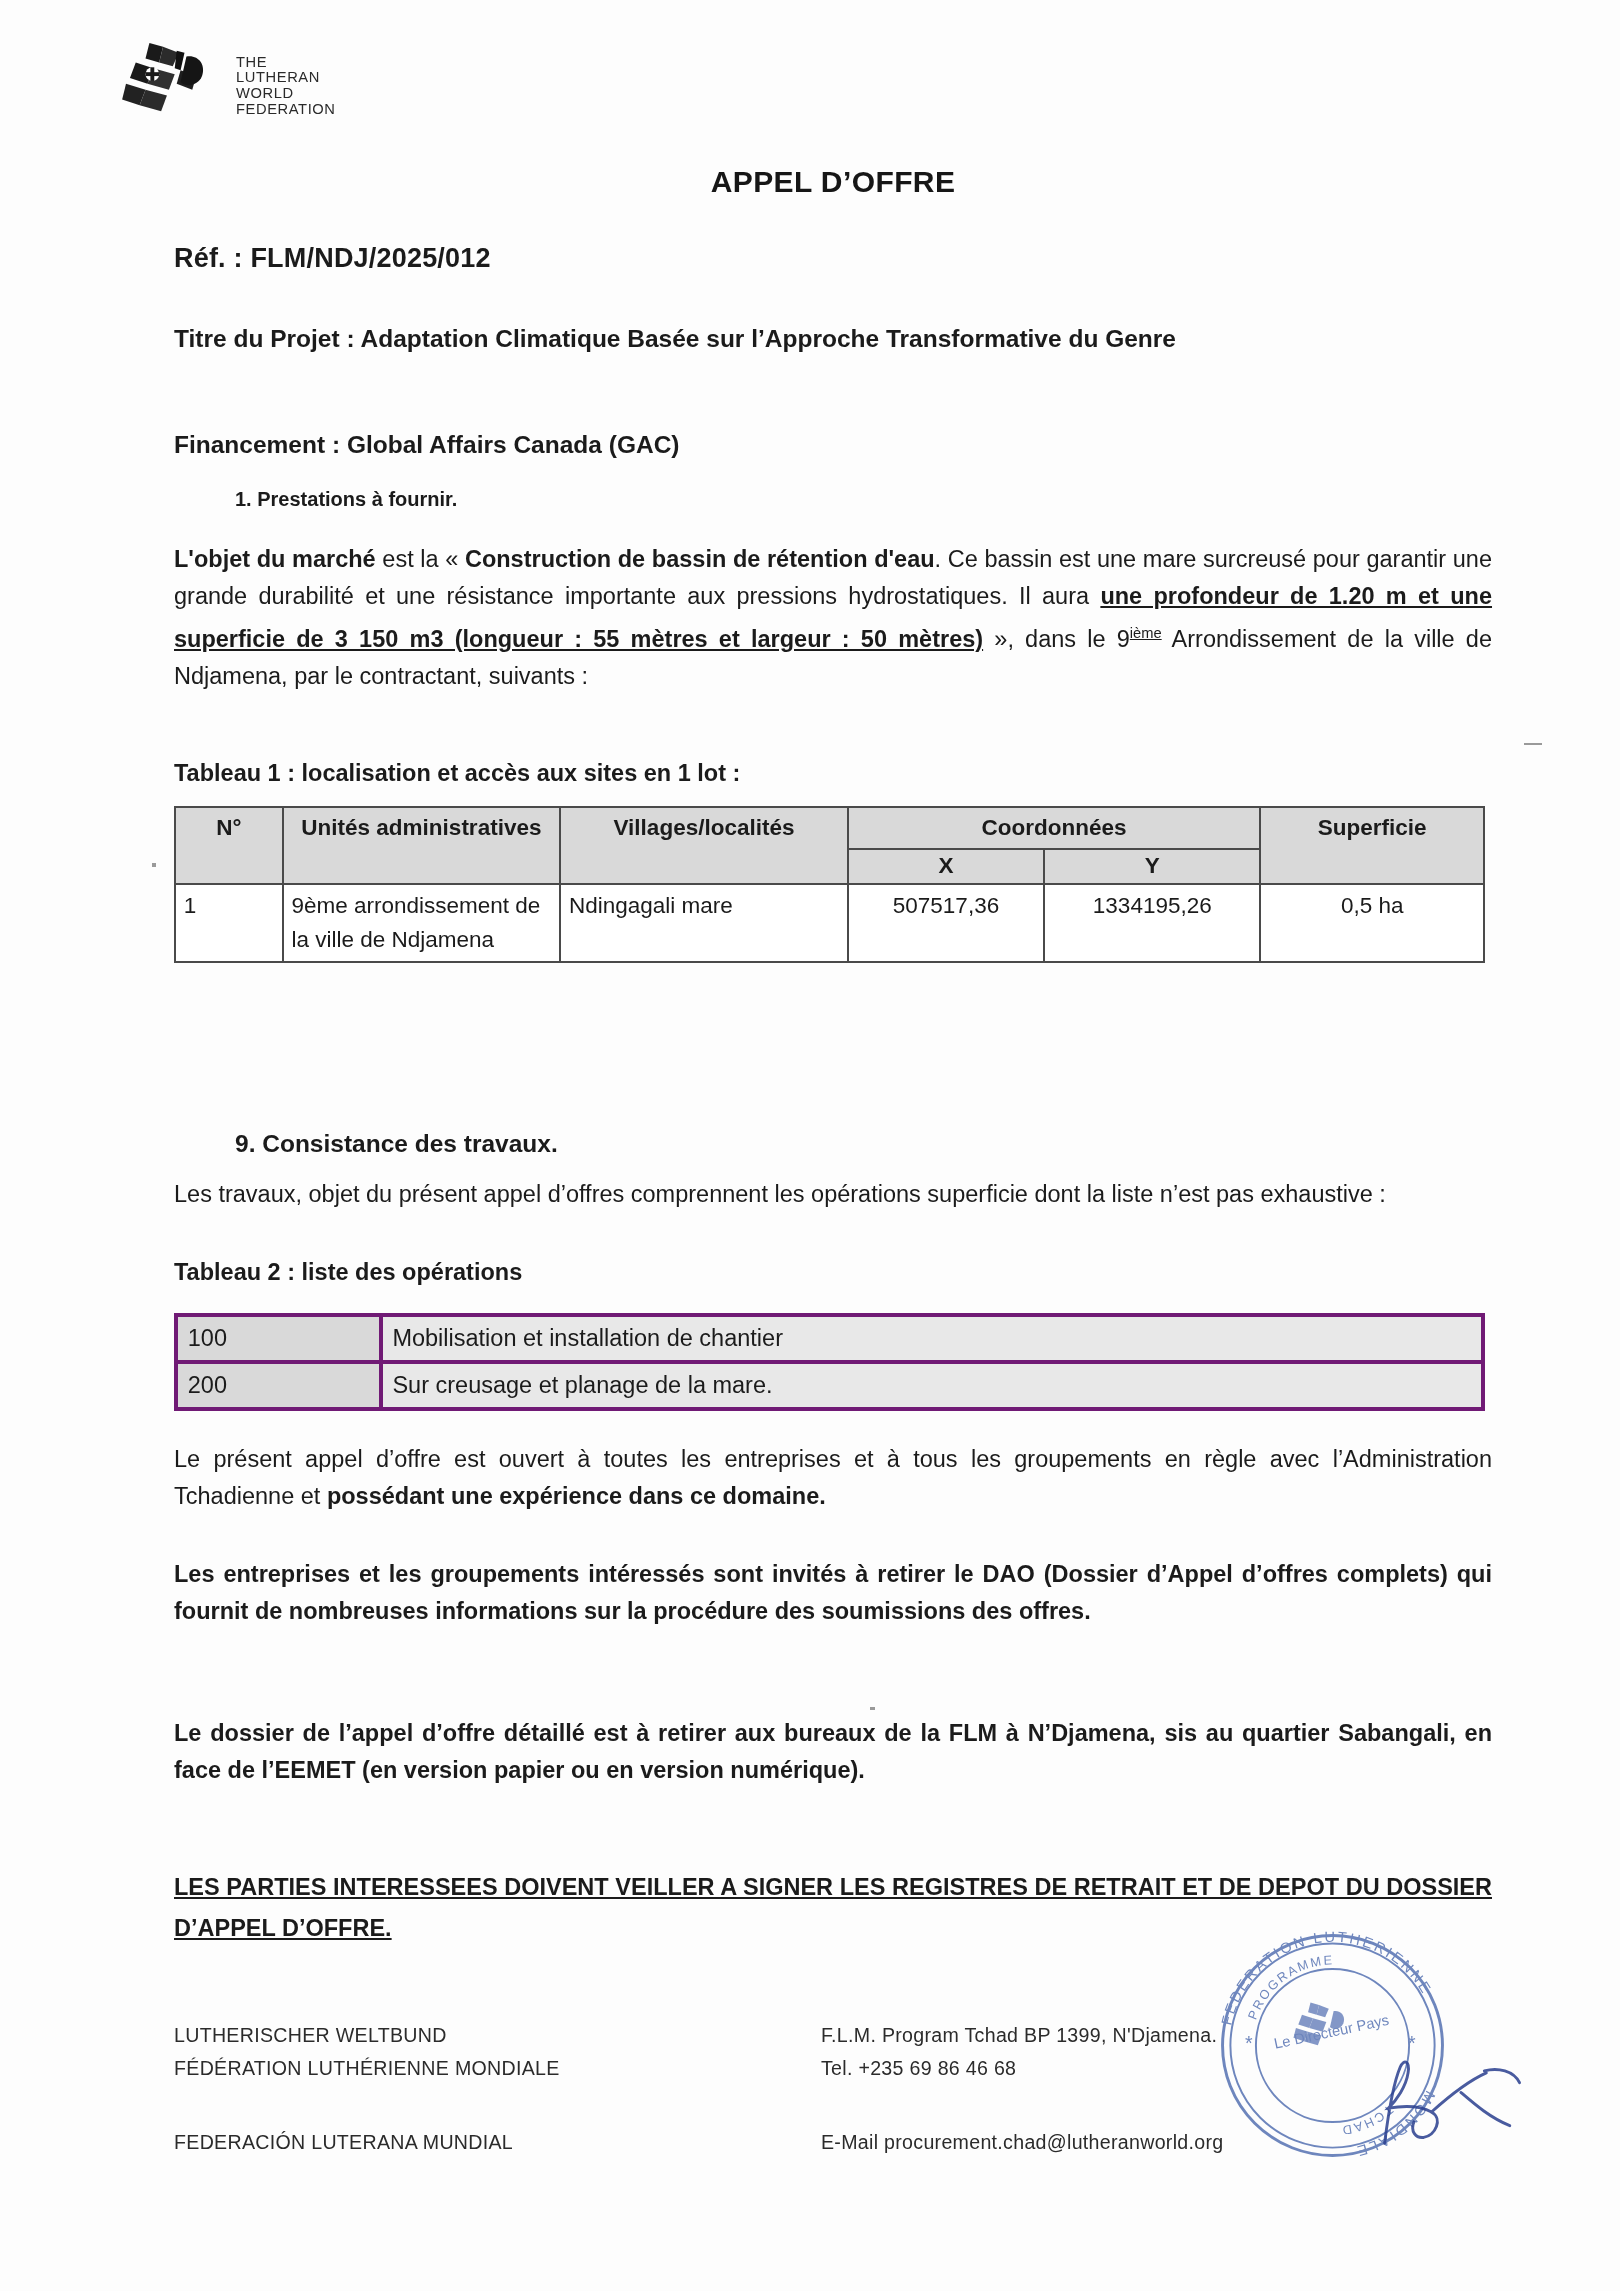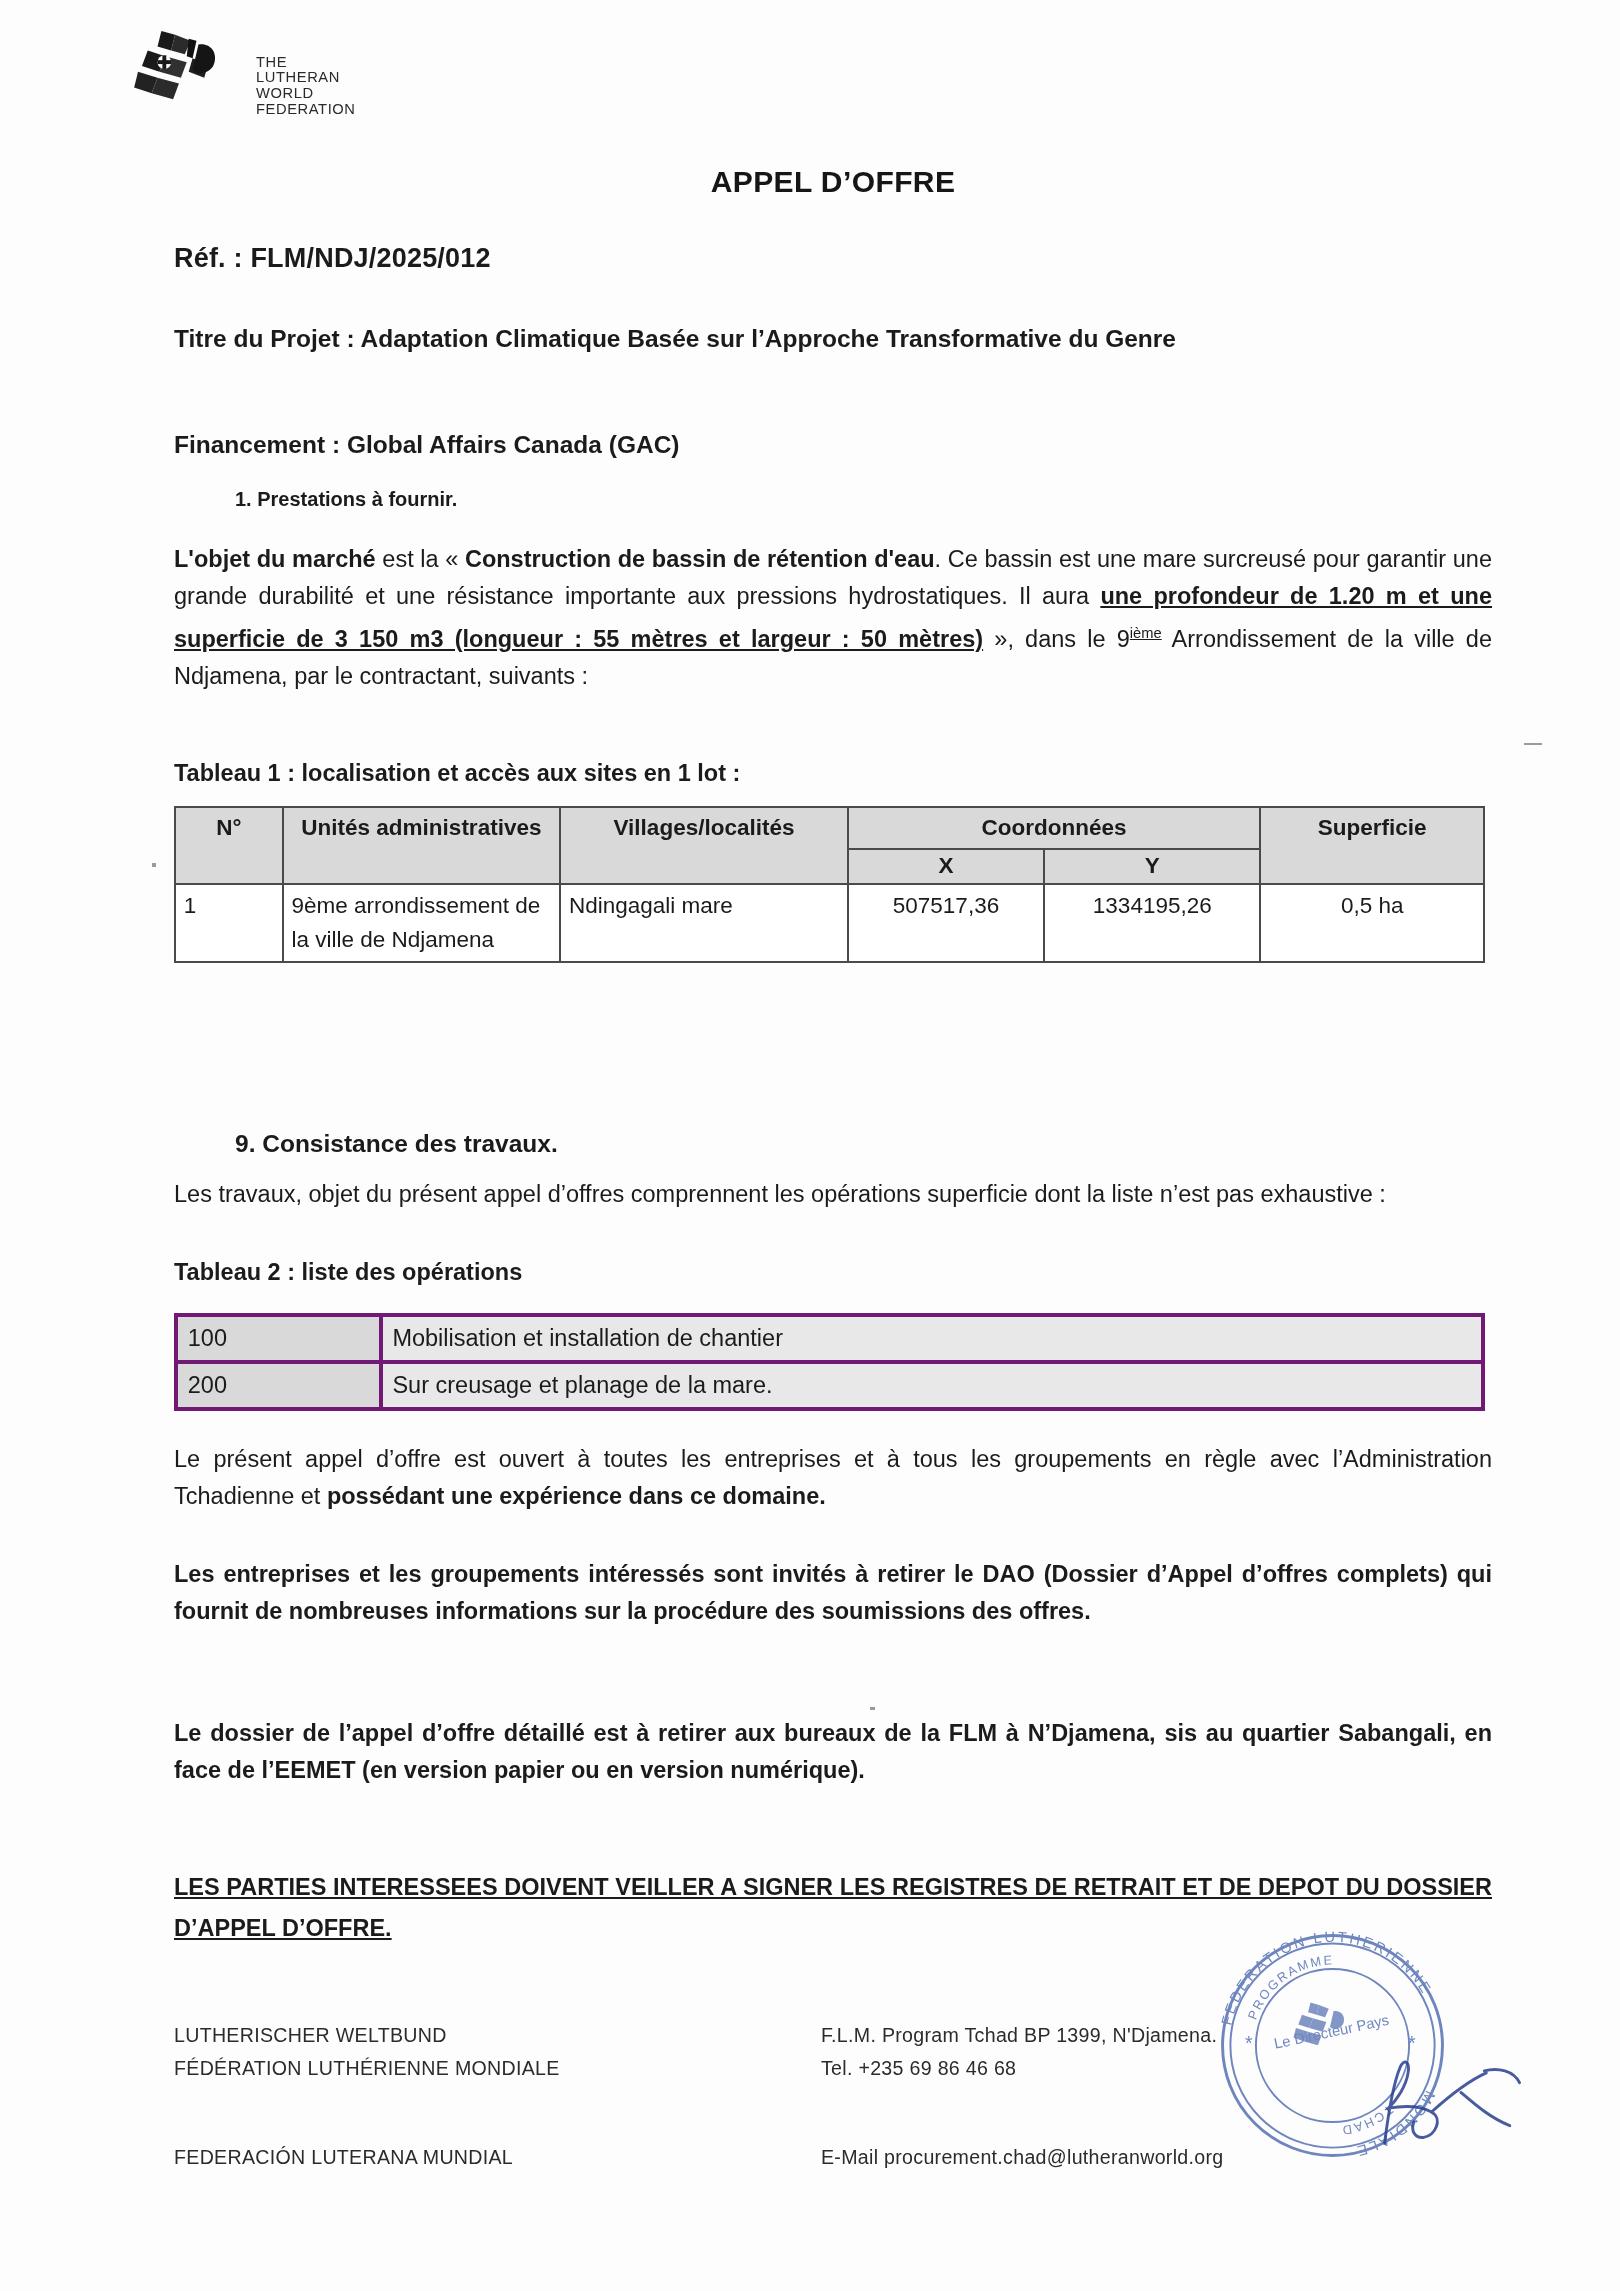--- a/index.html
+++ b/index.html
@@ -26,25 +26,25 @@
   .content {
     position: absolute;
     left: 174px;
     top: 0;
     width: 1318px;
   }
 
   
   .logo-block {
     position: absolute;
-    left: 132px;
+    left: 120px;
     top: 29px;
     display: flex;
-    align-items: flex-start;
-    gap: 34px;
+    align-items: flex-end;
+    gap: 26px;
   }
   .logo-mark {
     width: 90px;
     height: 76px;
     position: relative;
   }
   .logo-mark svg { display: block; }
   .logo-text {
     margin-top: 25.5px;
     font-family: "Liberation Sans", sans-serif;
@@ -247,21 +247,21 @@
     width: 1318px;
     font-size: 19.6px;
     color: #2b2b2b;
     letter-spacing: 0.3px;
   }
   .footer .row {
     display: flex;
   }
   .footer .col-l { width: 647px; line-height: 33px; }
   .footer .col-r { width: 647px; line-height: 33px; }
-  .footer .row2 { margin-top: 56px; }
+  .footer .row2 { margin-top: 41px; }
 
   
   .stamp {
     position: absolute;
     left: 1198px;
     top: 1911px;
     width: 270px;
     height: 270px;
     pointer-events: none;
     opacity: 0.75;

